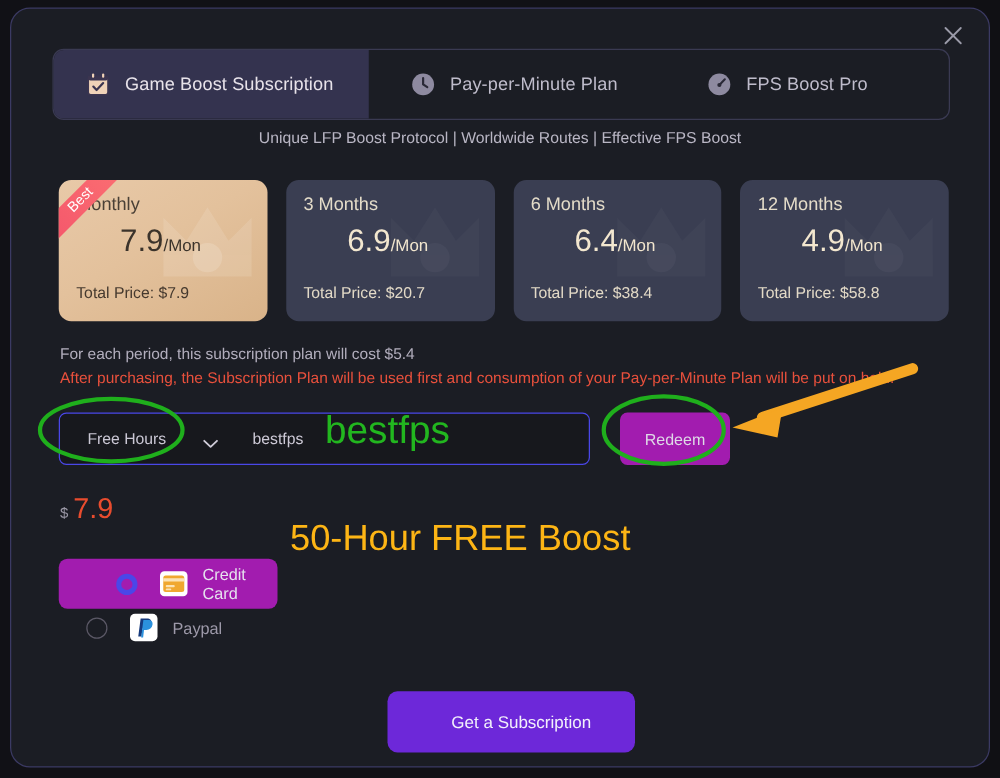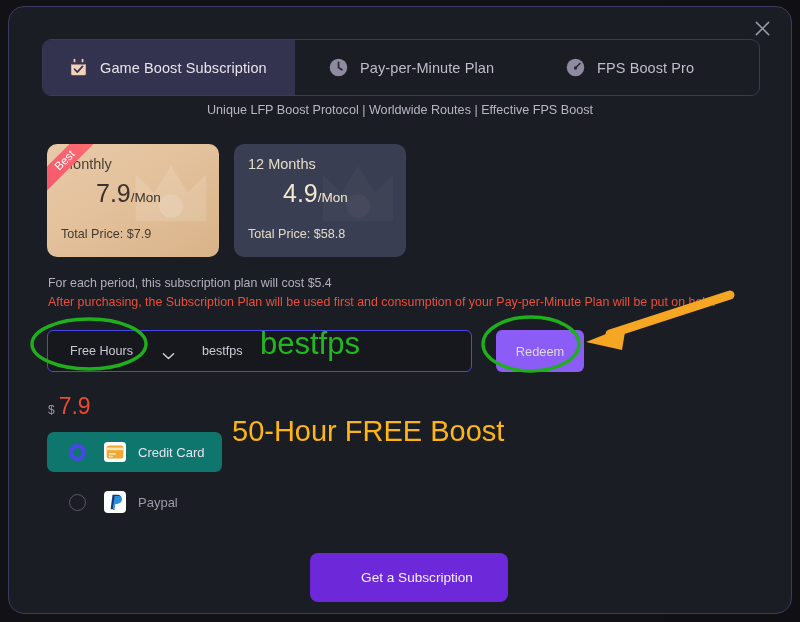--- a/index.html
+++ b/index.html
@@ -157,21 +157,21 @@
   }
   .coupon-code {
     margin-left: 27px;
     font-size: 12.6px; color: #cdc9d6;
     cursor: text;
   }
   .redeem-btn {
     position: absolute;
     left: 487px; top: 323px;
     width: 88px; height: 42px;
-    background: #8b5cf6;
+    background: #a21caf;
     border-radius: 6px;
     display: flex; align-items: center; justify-content: center;
     font-size: 12.8px; color: #ded9e6;
     cursor: pointer;
     box-sizing: border-box;
   }
 
   
   .price-row {
     position: absolute; left: 39px; top: 386px;
@@ -182,21 +182,21 @@
 
   
   .pay {
     position: absolute; left: 38px;
     width: 175px; height: 40px;
     border-radius: 7px;
     display: flex; align-items: center;
     box-sizing: border-box;
     cursor: pointer;
   }
-  .pay.p0 { top: 425px; background: #0f766e; }
+  .pay.p0 { top: 440px; background: #a21caf; padding-left: 24px; }
   .pay.p1 { top: 475px; background: transparent; }
   .radio {
     margin-left: 22px;
     width: 17px; height: 17px;
     border-radius: 50%;
     box-sizing: border-box;
     flex: 0 0 auto;
   }
   .radio.on  { border: 4.5px solid #4a47e8; }
   .radio.off { border: 1.5px solid #5b5866; }
@@ -296,21 +296,43 @@
           <path d="M8 80 L8 24 L30 46 L50 14 L70 46 L92 24 L92 80 Z" fill="#ffffff" fill-opacity="0.22"></path>
           <circle cx="50" cy="62" r="14" fill="#ffffff" fill-opacity="0.30"></circle>
         </svg>
         <div class="plan-name">Monthly</div>
         <div class="plan-price">
           <span>7.9</span><span class="per">/Mon</span>
         </div>
         <div class="plan-total">Total Price: $7.9</div>
       </div>
 
-
+      <div class="plan">
+        <svg class="crown" viewBox="0 0 100 100">
+          <path d="M8 80 L8 24 L30 46 L50 14 L70 46 L92 24 L92 80 Z" fill="#ffffff" fill-opacity="0.055"></path>
+          <circle cx="50" cy="62" r="14" fill="#ffffff" fill-opacity="0.07"></circle>
+        </svg>
+        <div class="plan-name">3 Months</div>
+        <div class="plan-price">
+          <span>6.9</span><span class="per">/Mon</span>
+        </div>
+        <div class="plan-total">Total Price: $20.7</div>
+      </div>
+
+      <div class="plan">
+        <svg class="crown" viewBox="0 0 100 100">
+          <path d="M8 80 L8 24 L30 46 L50 14 L70 46 L92 24 L92 80 Z" fill="#ffffff" fill-opacity="0.055"></path>
+          <circle cx="50" cy="62" r="14" fill="#ffffff" fill-opacity="0.07"></circle>
+        </svg>
+        <div class="plan-name">6 Months</div>
+        <div class="plan-price">
+          <span>6.4</span><span class="per">/Mon</span>
+        </div>
+        <div class="plan-total">Total Price: $38.4</div>
+      </div>
 
       <div class="plan">
         <svg class="crown" viewBox="0 0 100 100">
           <path d="M8 80 L8 24 L30 46 L50 14 L70 46 L92 24 L92 80 Z" fill="#ffffff" fill-opacity="0.055"></path>
           <circle cx="50" cy="62" r="14" fill="#ffffff" fill-opacity="0.07"></circle>
         </svg>
         <div class="plan-name">12 Months</div>
         <div class="plan-price">
           <span>4.9</span><span class="per">/Mon</span>
         </div>

